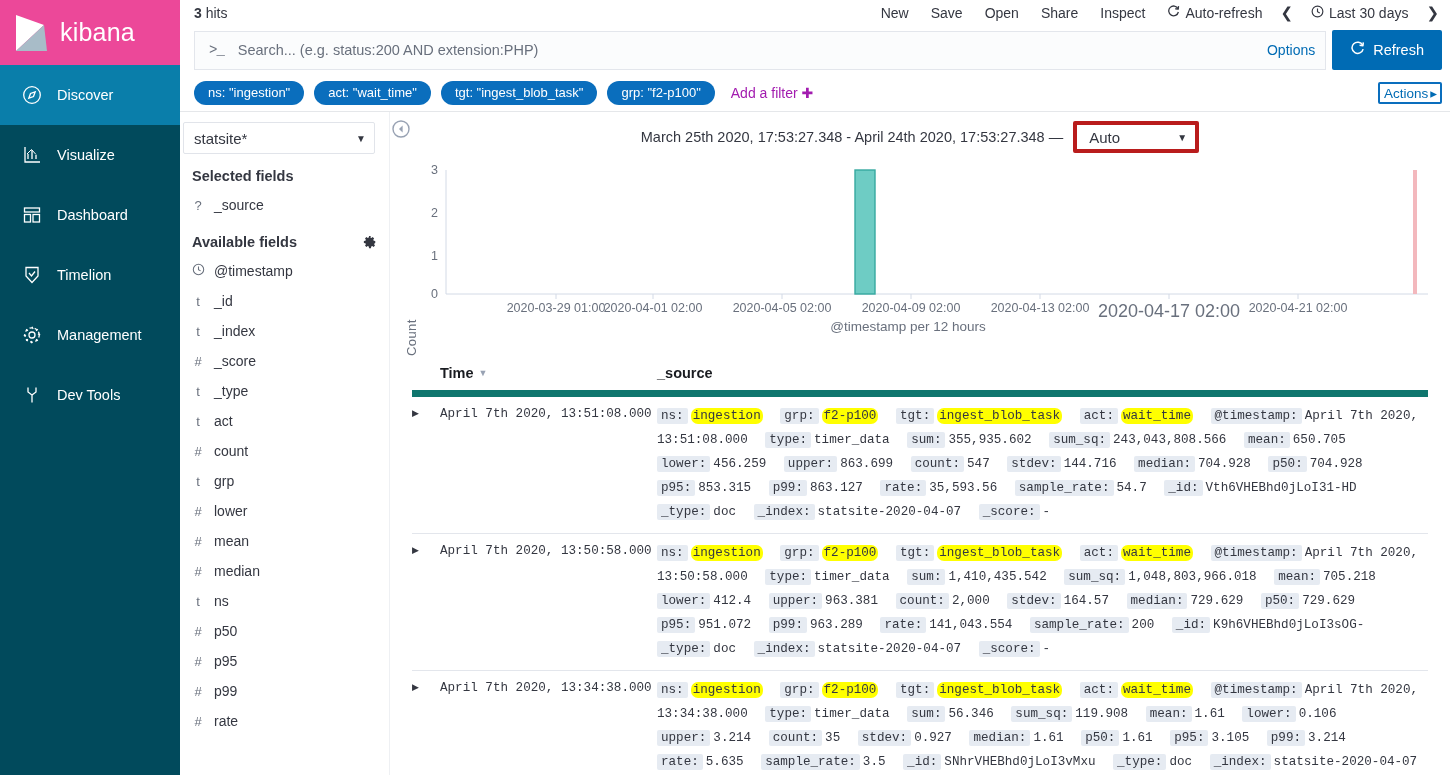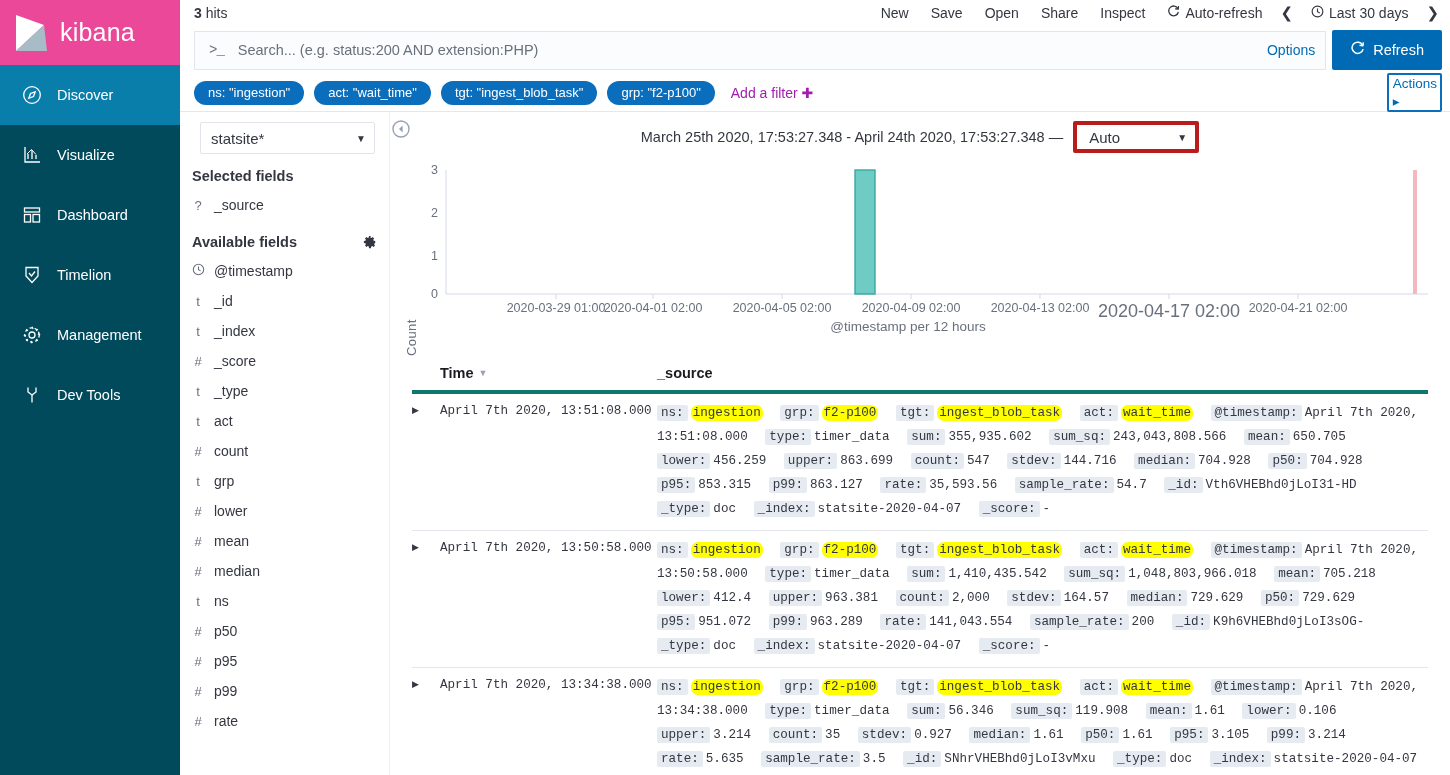--- a/index.html
+++ b/index.html
@@ -87,33 +87,33 @@
   }
   .pill {
     background: #0a6ebd; color: #ffffff; border-radius: 14px;
     height: 24px; display: flex; align-items: center; justify-content: center;
     padding: 0 14px; font-size: 13px; cursor: pointer; white-space: nowrap;
   }
   .addfilter { color: #a21caf; font-size: 14px; cursor: pointer; margin-left: 6px; white-space: nowrap; }
   .actions-btn {
     margin-left: auto; color: #006bb4; font-size: 13.5px; cursor: pointer;
     border: 2px solid #0a6ebd; border-radius: 2px; padding: 1px 3px 1px 4px;
-    display: flex; align-items: flex-start; gap: 2px; background: #fff; flex-direction: column;
+    display: flex; align-items: flex-end; gap: 2px; background: #fff;
   }
 
   
   .body { flex: 1; display: flex; min-height: 0; }
 
   
   .side {
     width: 210px; min-width: 210px; background: #fff;
     padding: 10px 0 0 0; overflow: hidden;
     border-right: 1px solid #eef0f3;
   }
-  .idx-select-wrap { padding: 0 14px 0 20px; }
+  .idx-select-wrap { padding: 0 14px 0 3px; }
   .idx-select {
     width: 100%; height: 32px; background: #fff; border: 1px solid #e1e4ea;
     display: flex; align-items: center; padding: 0 8px 0 10px;
     font-size: 15px; color: #343741; cursor: pointer; border-radius: 2px;
   }
   .idx-caret { margin-left: auto; color: #343741; font-size: 10px; }
   .sec-title {
     font-size: 14.5px; font-weight: 700; color: #343741;
     padding: 14px 12px 6px 12px; display:flex; align-items:center;
   }
@@ -156,21 +156,21 @@
     font-size: 13px; color: #69707d; letter-spacing: .4px;
   }
   .xlabel {
     position: absolute; left: 0; right: 12px; text-align: center;
     font-size: 13.5px; color: #69707d; top: 163px;
   }
 
   
   .tablewrap { margin: 14px 22px 0 22px; }
   .thead {
-    display: flex; border-bottom: 4px solid #0f766e;
+    display: flex; border-bottom: 7px solid #0f766e;
     padding-bottom: 9px;
   }
   .th-time { width: 245px; padding-left: 28px; font-weight: 700; font-size: 14.5px; color:#1a1c21; display:flex; align-items:center; gap:5px;}
   .th-src { font-weight: 700; font-size: 14.5px; color:#1a1c21; }
   .sort-caret { color: #98a2b3; font-size: 9px; }
   .row { display: flex; border-bottom: 1px solid #e3e6ec; padding: 7px 0 9px 0; }
   .expander {
     width: 28px; flex: none; padding-top: 4px;
     color: #343741; font-size: 9px; cursor: pointer;
   }

